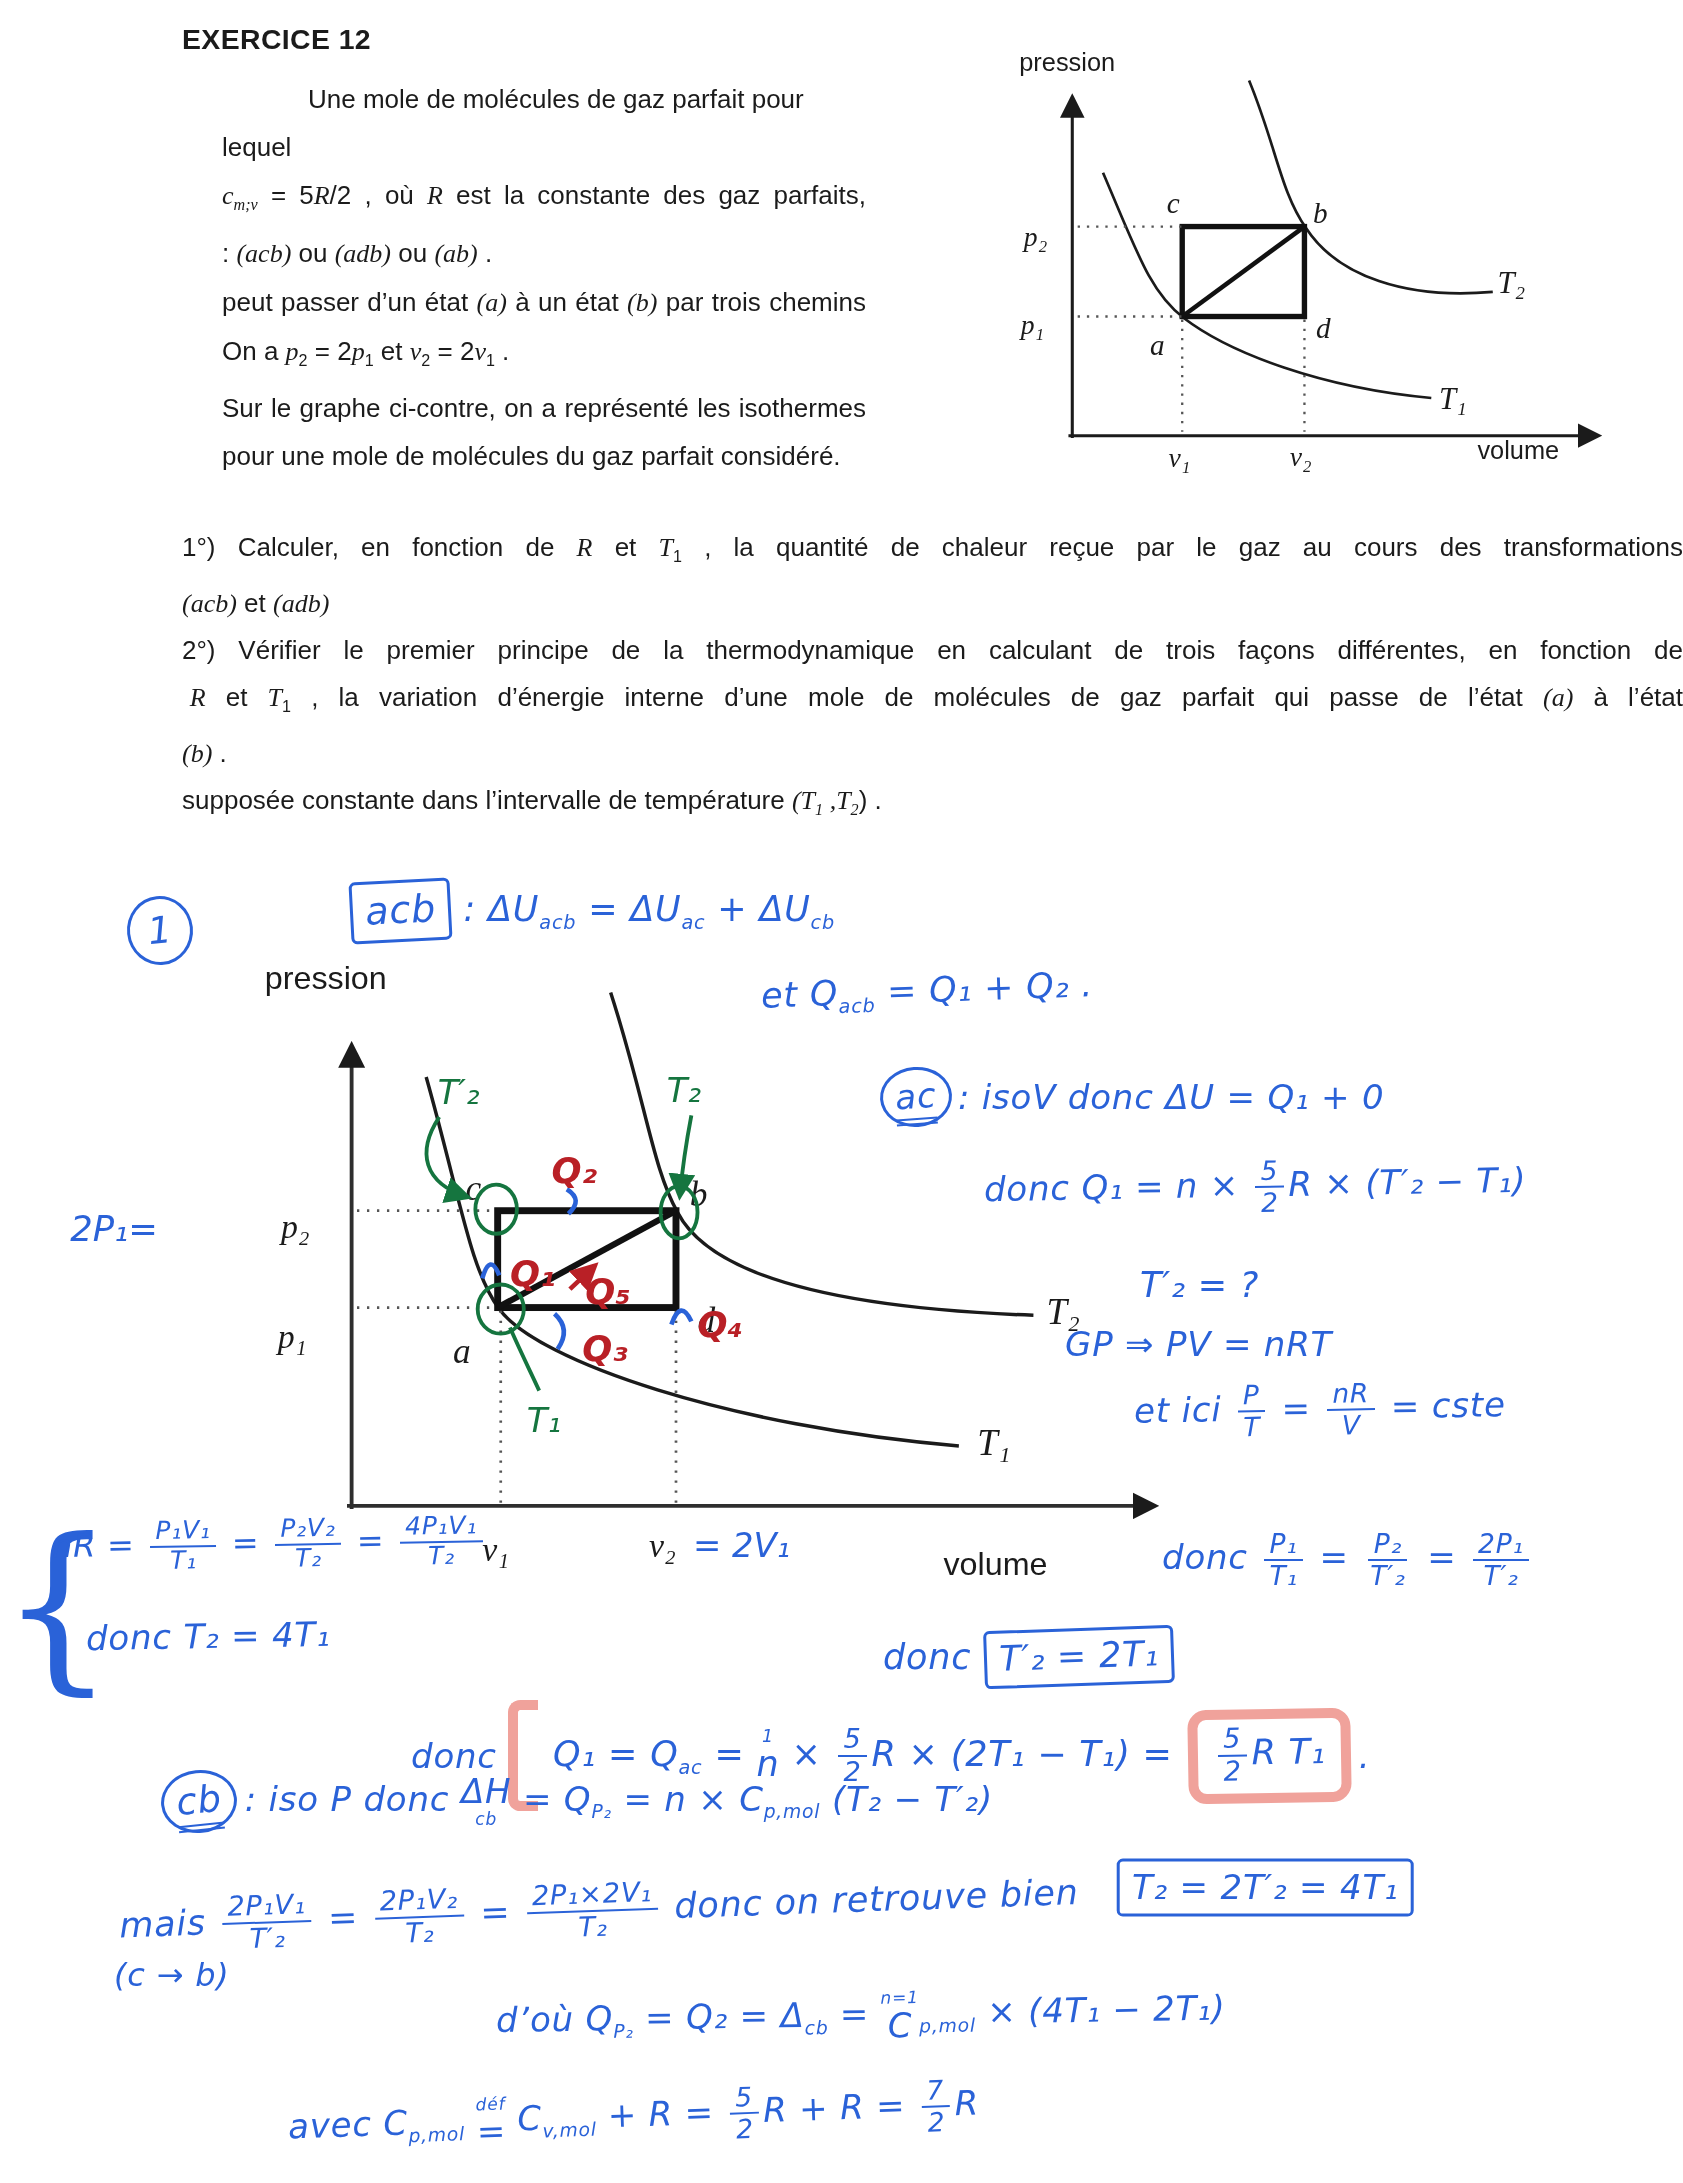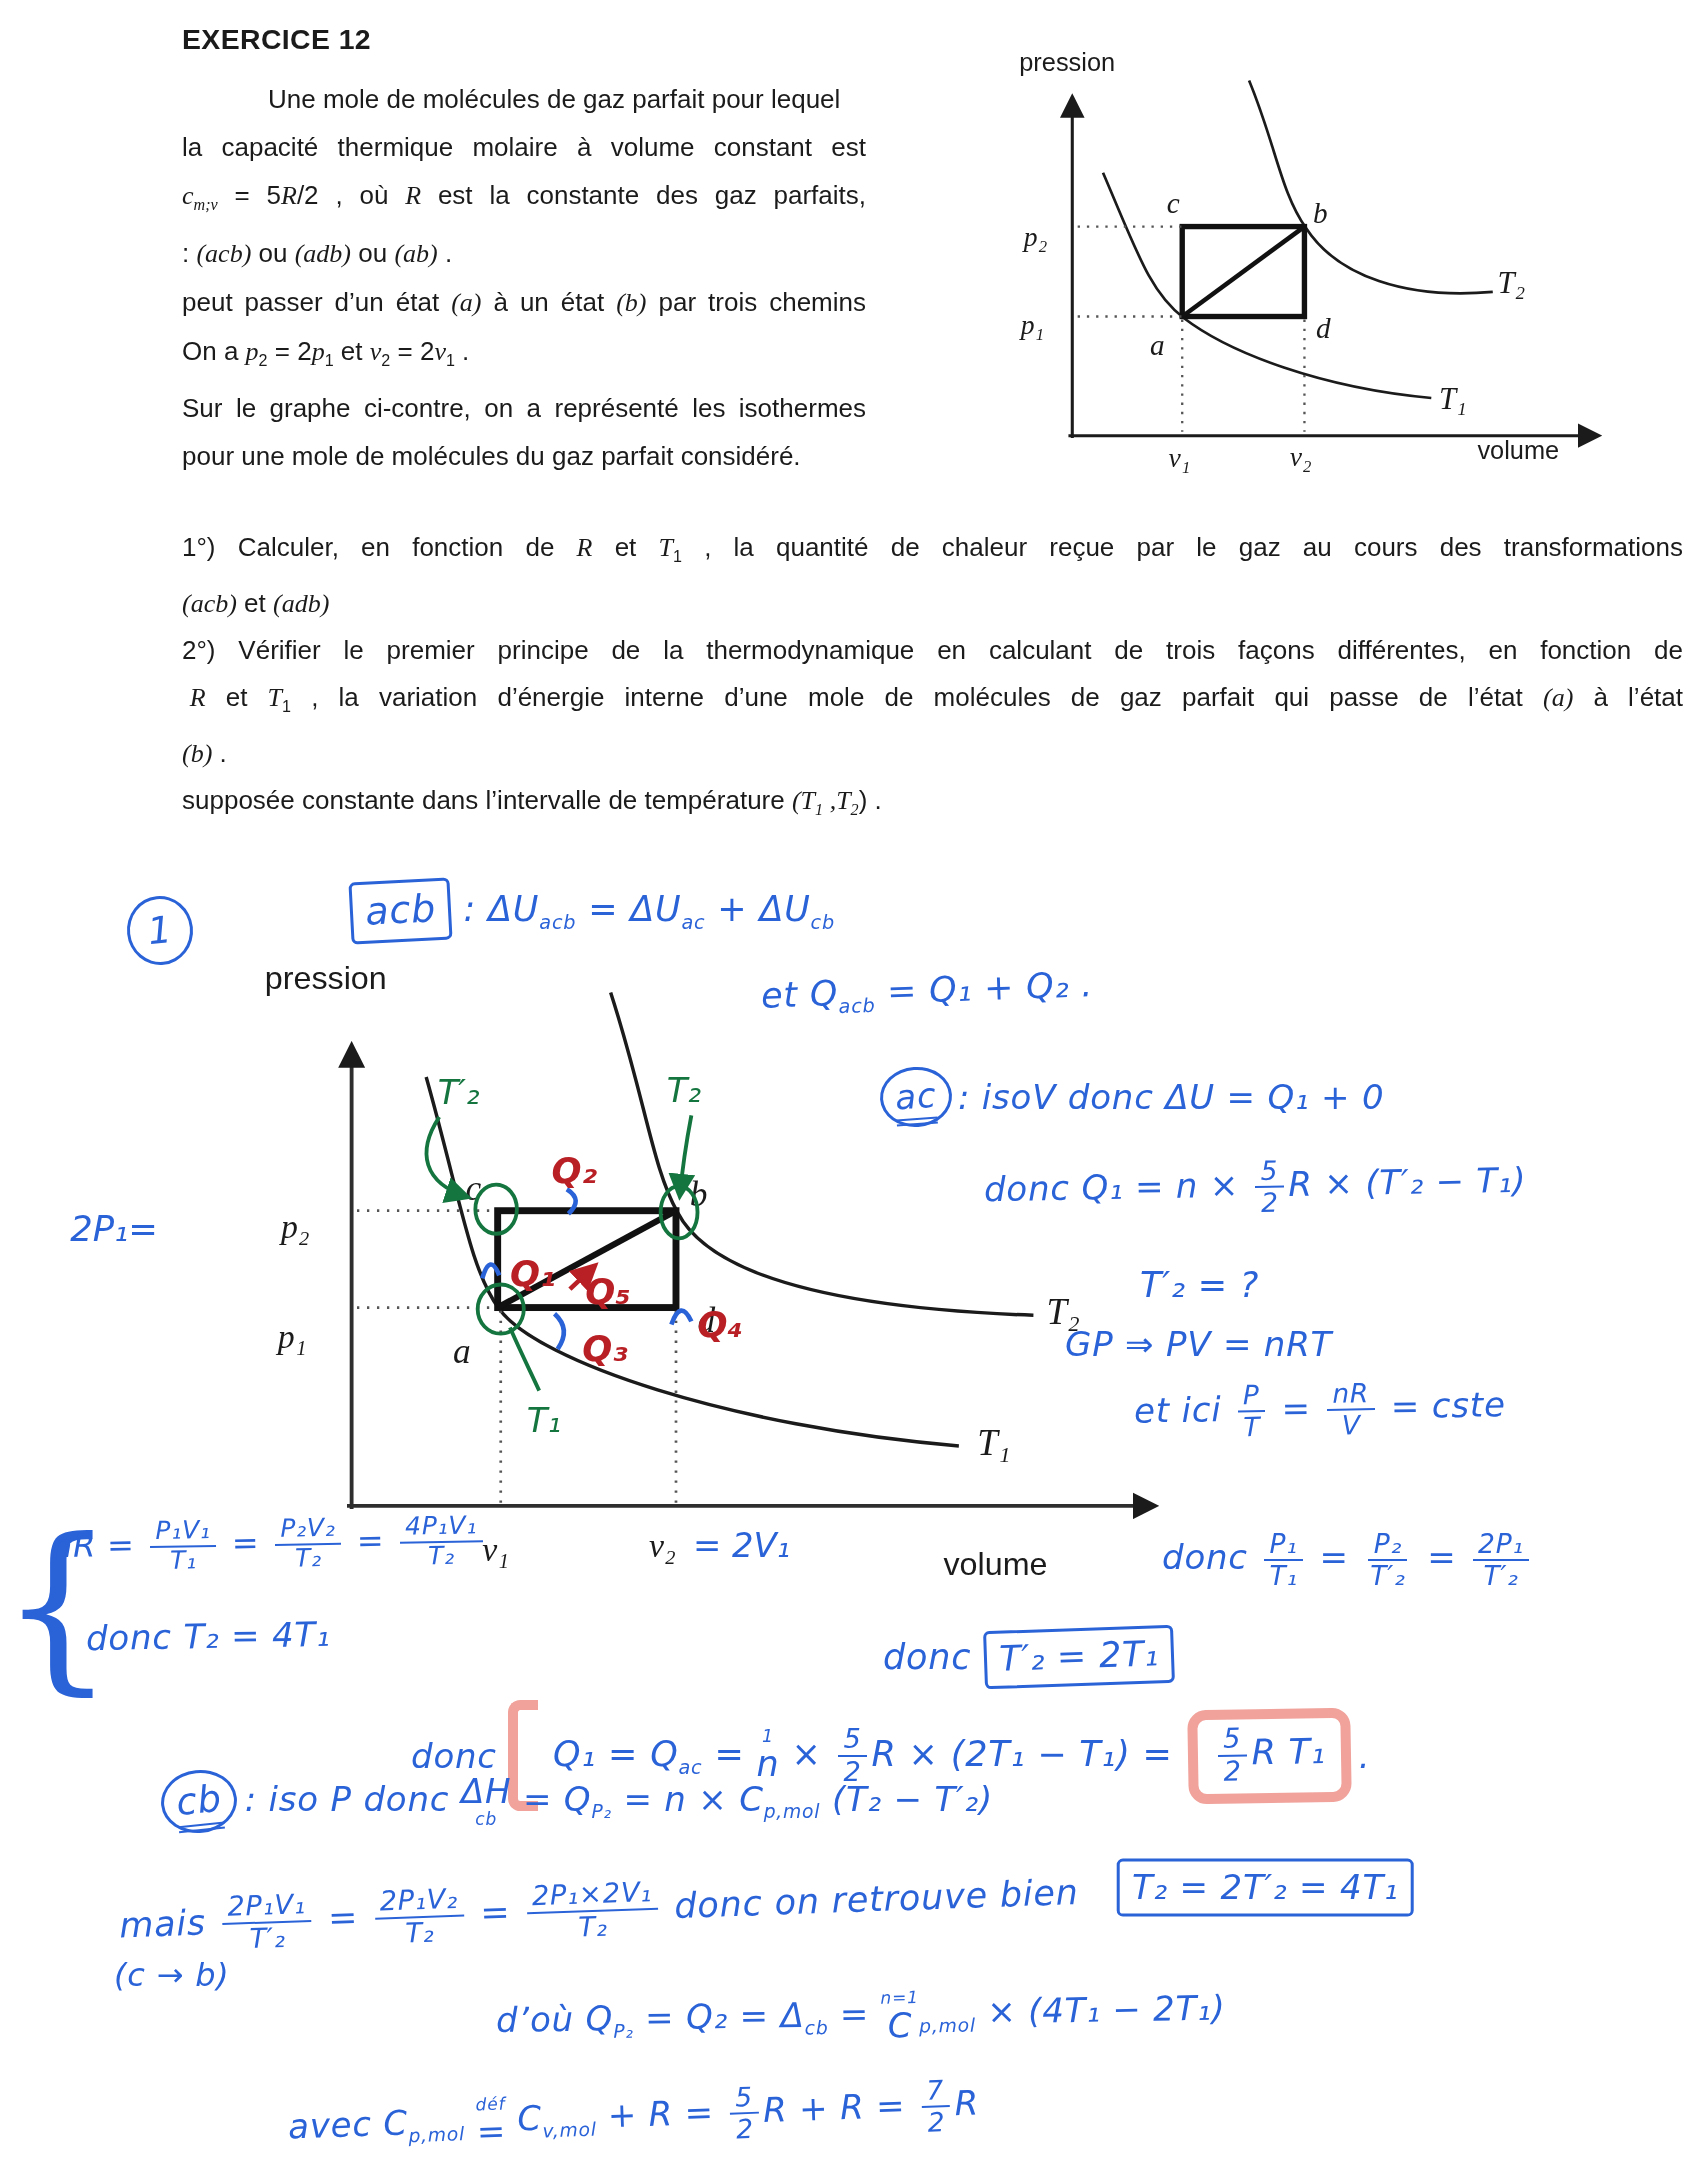--- a/index.html
+++ b/index.html
@@ -5,21 +5,21 @@
   :root{
     --blue:#2a62d8; --red:#b92026; --green:#15753f; --pink:#f0a29b; --ink:#1b1b1b; --gray:#2e2e2e;
   }
   html,body{margin:0;padding:0;background:#ffffff;}
   .page{position:relative;width:1684px;height:2183px;background:#ffffff;overflow:hidden;
         font-family:"Liberation Sans", sans-serif;color:var(--ink);}
   .abs{position:absolute;}
   .title{font-size:28.4px;font-weight:bold;letter-spacing:0.4px;}
   .pline{font-size:26px;line-height:48px;white-space:nowrap;}
   .pblock{width:684px;}
-  .pblock .pline{white-space:normal;}
+  .pblock .pline{white-space:normal;margin-left:40px;}
   .just{text-align:justify;text-align-last:justify;}
   .indent{text-indent:86px;}
   .qblock{width:1501px;}
   .qline{font-size:26px;line-height:47px;}
   .v{font-family:"Liberation Serif", serif;font-style:italic;}
   sub{font-size:0.62em;}
   
   .hw{font-family:"DejaVu Sans", sans-serif;font-style:italic;color:var(--blue);
       font-size:34px;white-space:nowrap;letter-spacing:0.8px;}
   .hw sub{font-size:0.55em;}
@@ -50,21 +50,20 @@
 </style>
 </head>
 <body>
 
 <div class="page">
 
   <div class="abs title" style="left:182px;top:23px;">EXERCICE 12</div>
 
   <div class="abs pblock" style="left:182px;top:75px;">
     <div class="pline indent"><span>Une mole de molécules de gaz parfait pour lequel</span></div>
-    <div class="pline just"><span>la capacité thermique molaire à volume constant est</span></div>
     <div class="pline just"><span class="v">c</span><sub class="v">m;v</sub><span> = 5</span><span class="v">R</span><span>/2 ,  où  </span><span class="v">R</span><span>  est la constante des gaz parfaits,</span></div>
     <div class="pline"><span>: </span><span class="v">(acb)</span><span> ou </span><span class="v">(adb)</span><span> ou </span><span class="v">(ab)</span><span> .</span></div>
     <div class="pline just"><span>peut passer d’un état </span><span class="v">(a)</span><span> à un état </span><span class="v">(b)</span><span> par trois chemins</span></div>
     <div class="pline"><span>On a  </span><span class="v">p</span><sub>2</sub><span> = 2</span><span class="v">p</span><sub>1</sub><span>  et  </span><span class="v">v</span><sub>2</sub><span> = 2</span><span class="v">v</span><sub>1</sub><span> .</span></div>
     <div class="pline just"><span>Sur le graphe ci-contre, on a représenté les isothermes</span></div>
     <div class="pline"><span>pour une mole de molécules du gaz parfait considéré.</span></div>
   </div>
 
   <svg class="abs" style="left:907px;top:38px;" width="738" height="454" viewBox="0 0 960 590">
     <defs>

